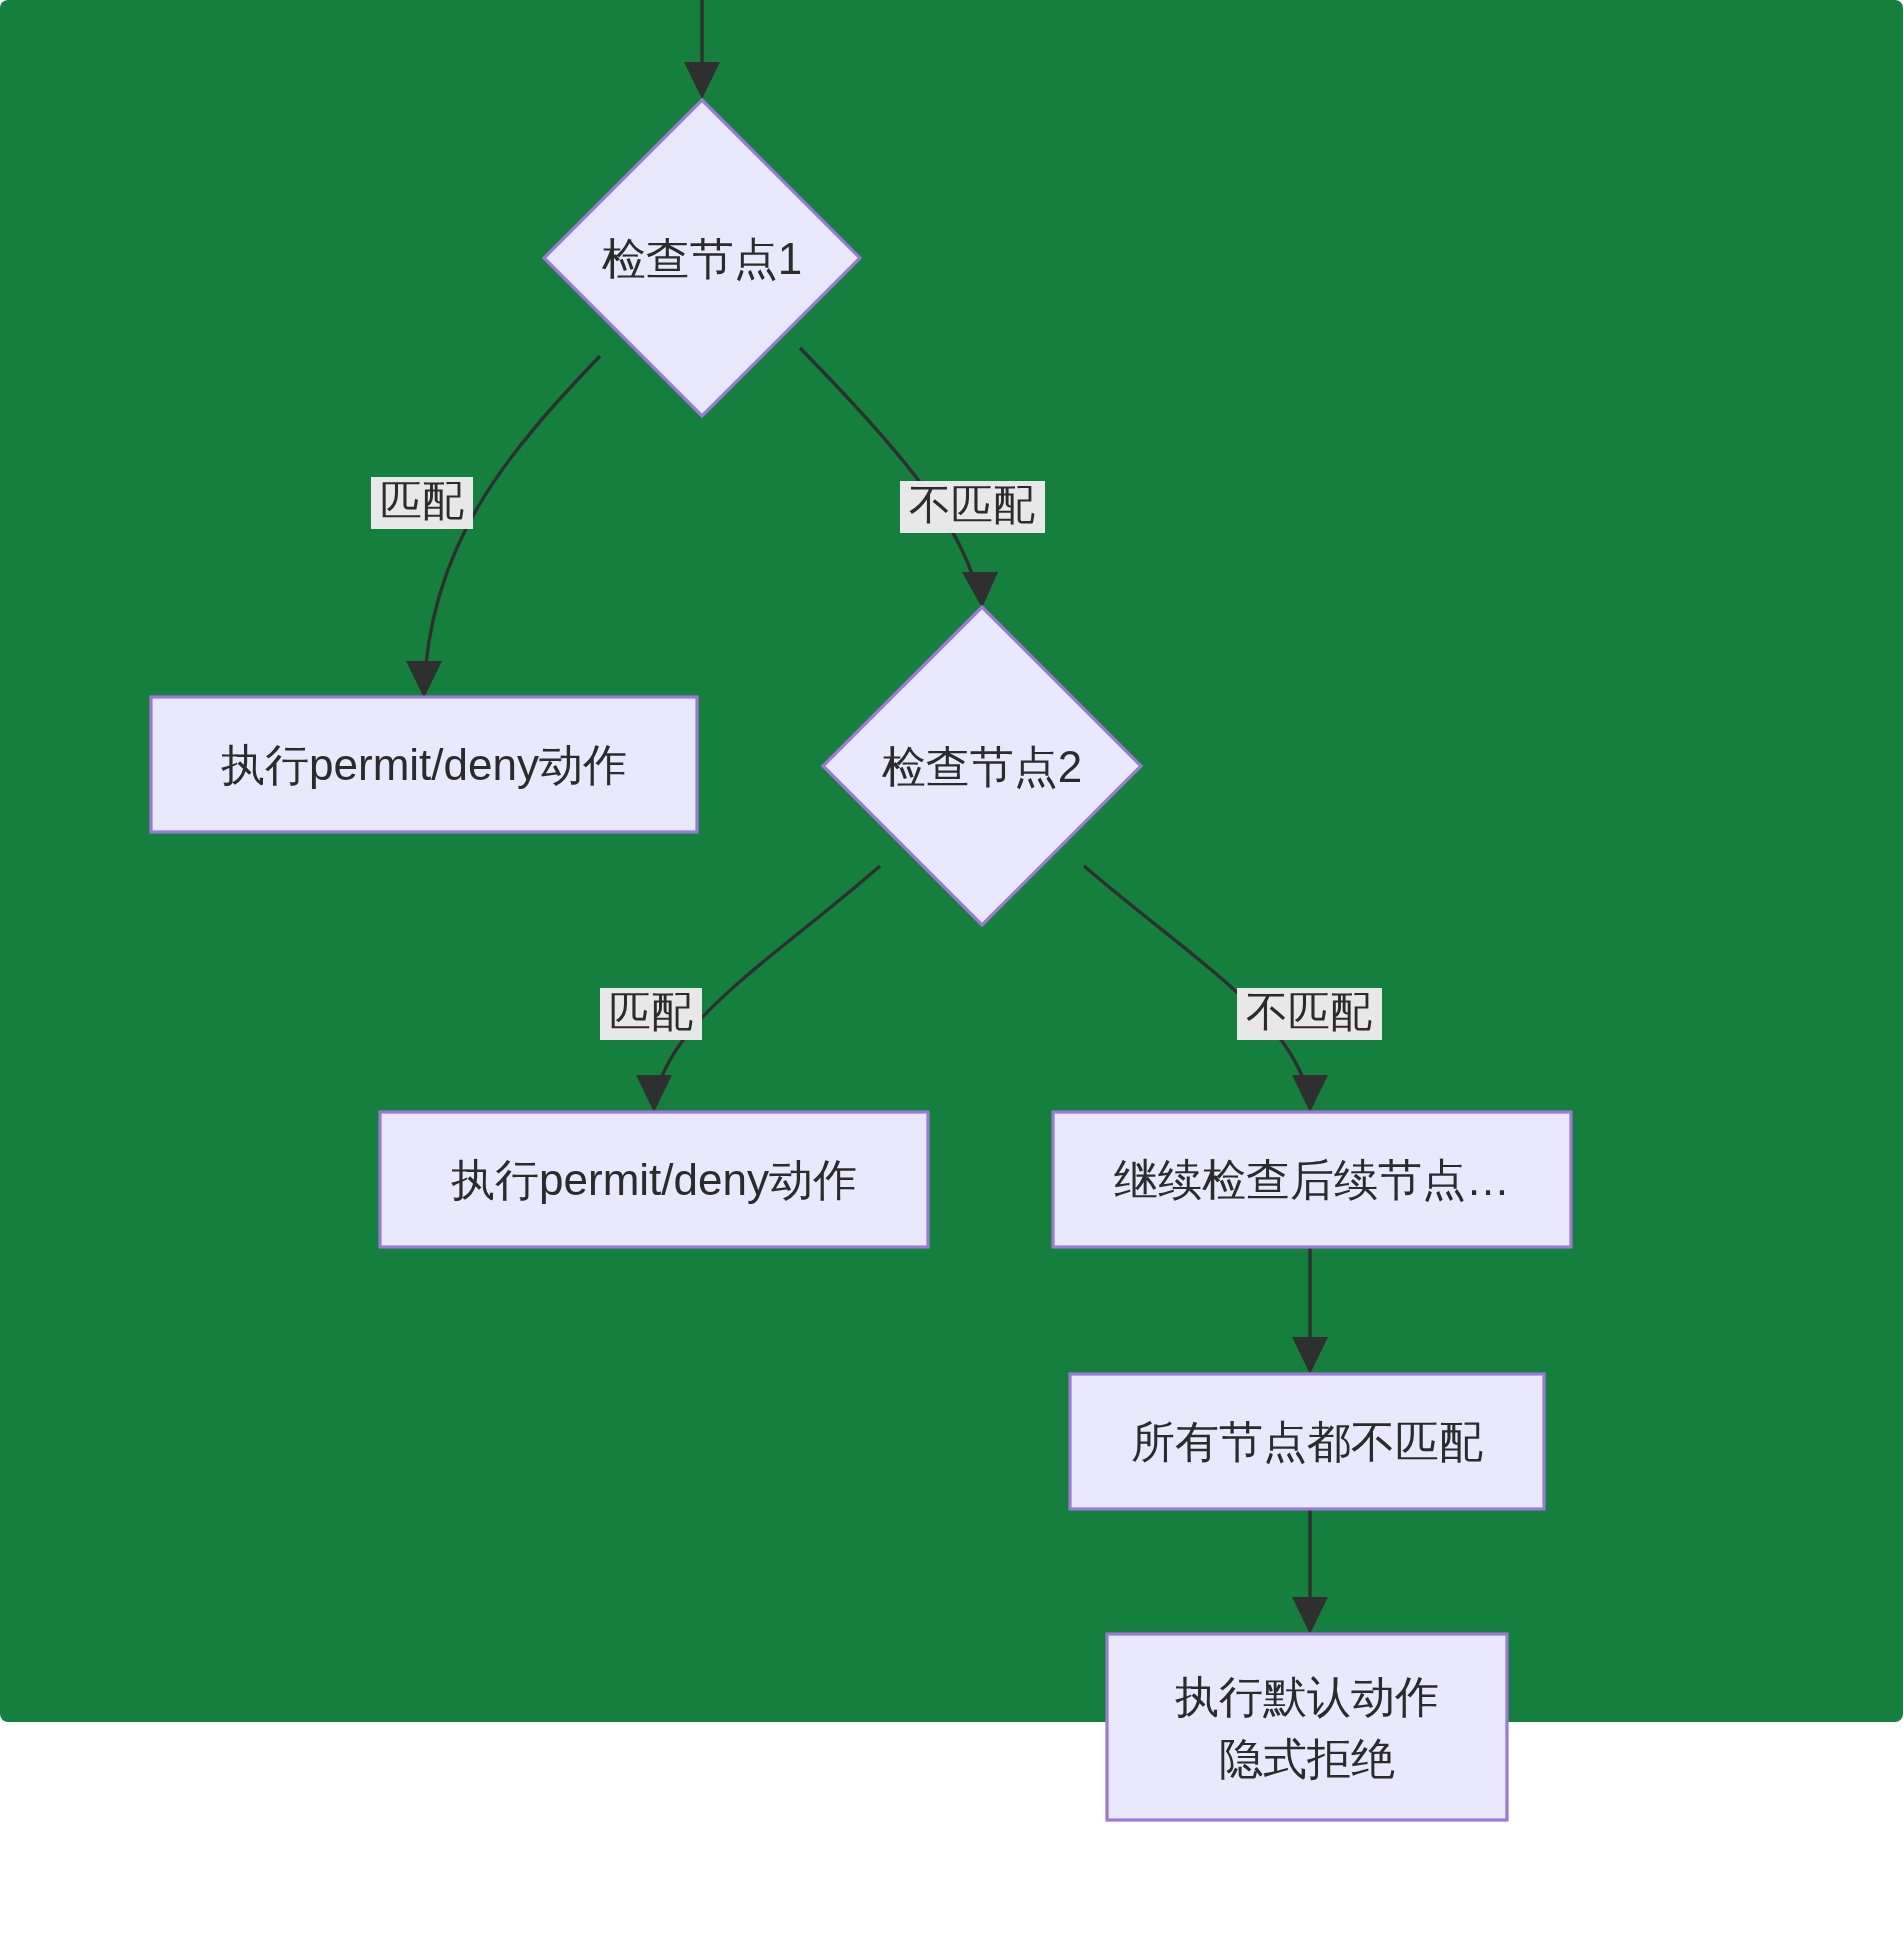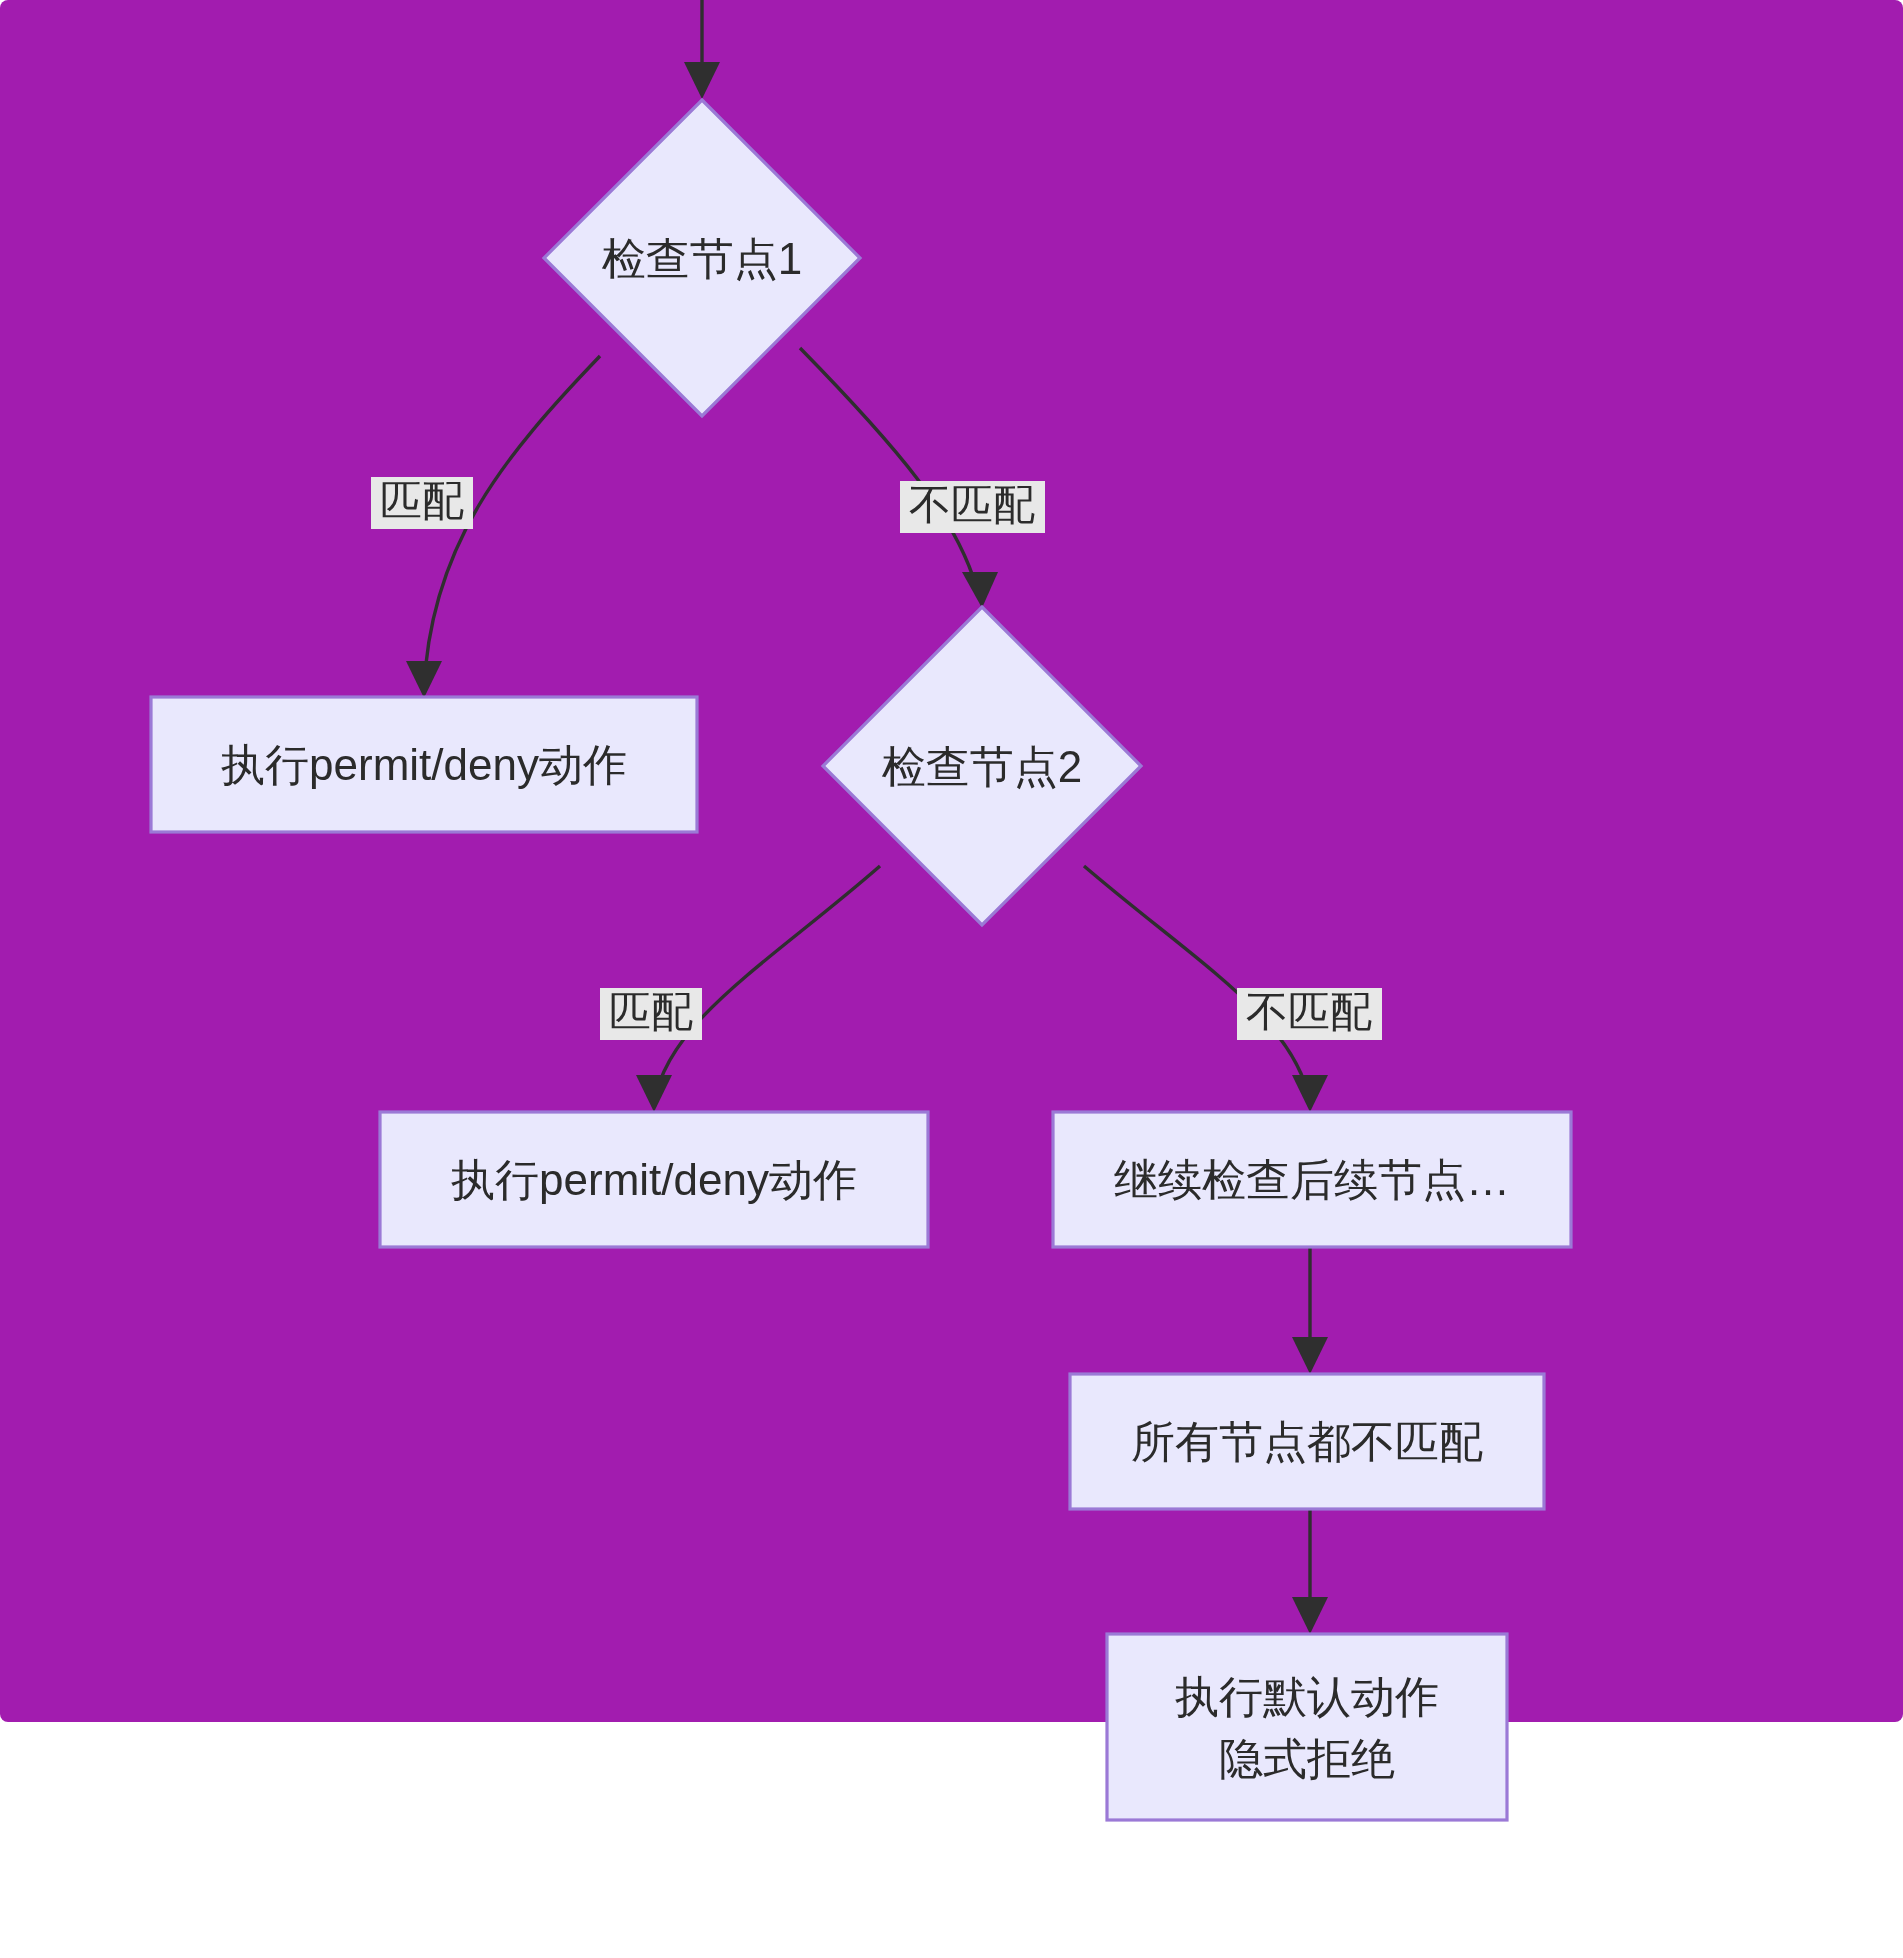--- a/index.html
+++ b/index.html
@@ -10,21 +10,21 @@
   body {
     width: 1903px;
     height: 1958px;
     font-family: "Liberation Sans", "DejaVu Sans", sans-serif;
     overflow: hidden;
   }
   #flowchart-root {
     position: relative;
     width: 1903px;
     height: 1722px;
-    background: #a21caf;
+    background: #15803d;
     border-radius: 8px;
   }
   svg#flow-svg {
     position: absolute;
     left: 0;
     top: 0;
     width: 1903px;
     height: 1958px;
     display: block;
   }

